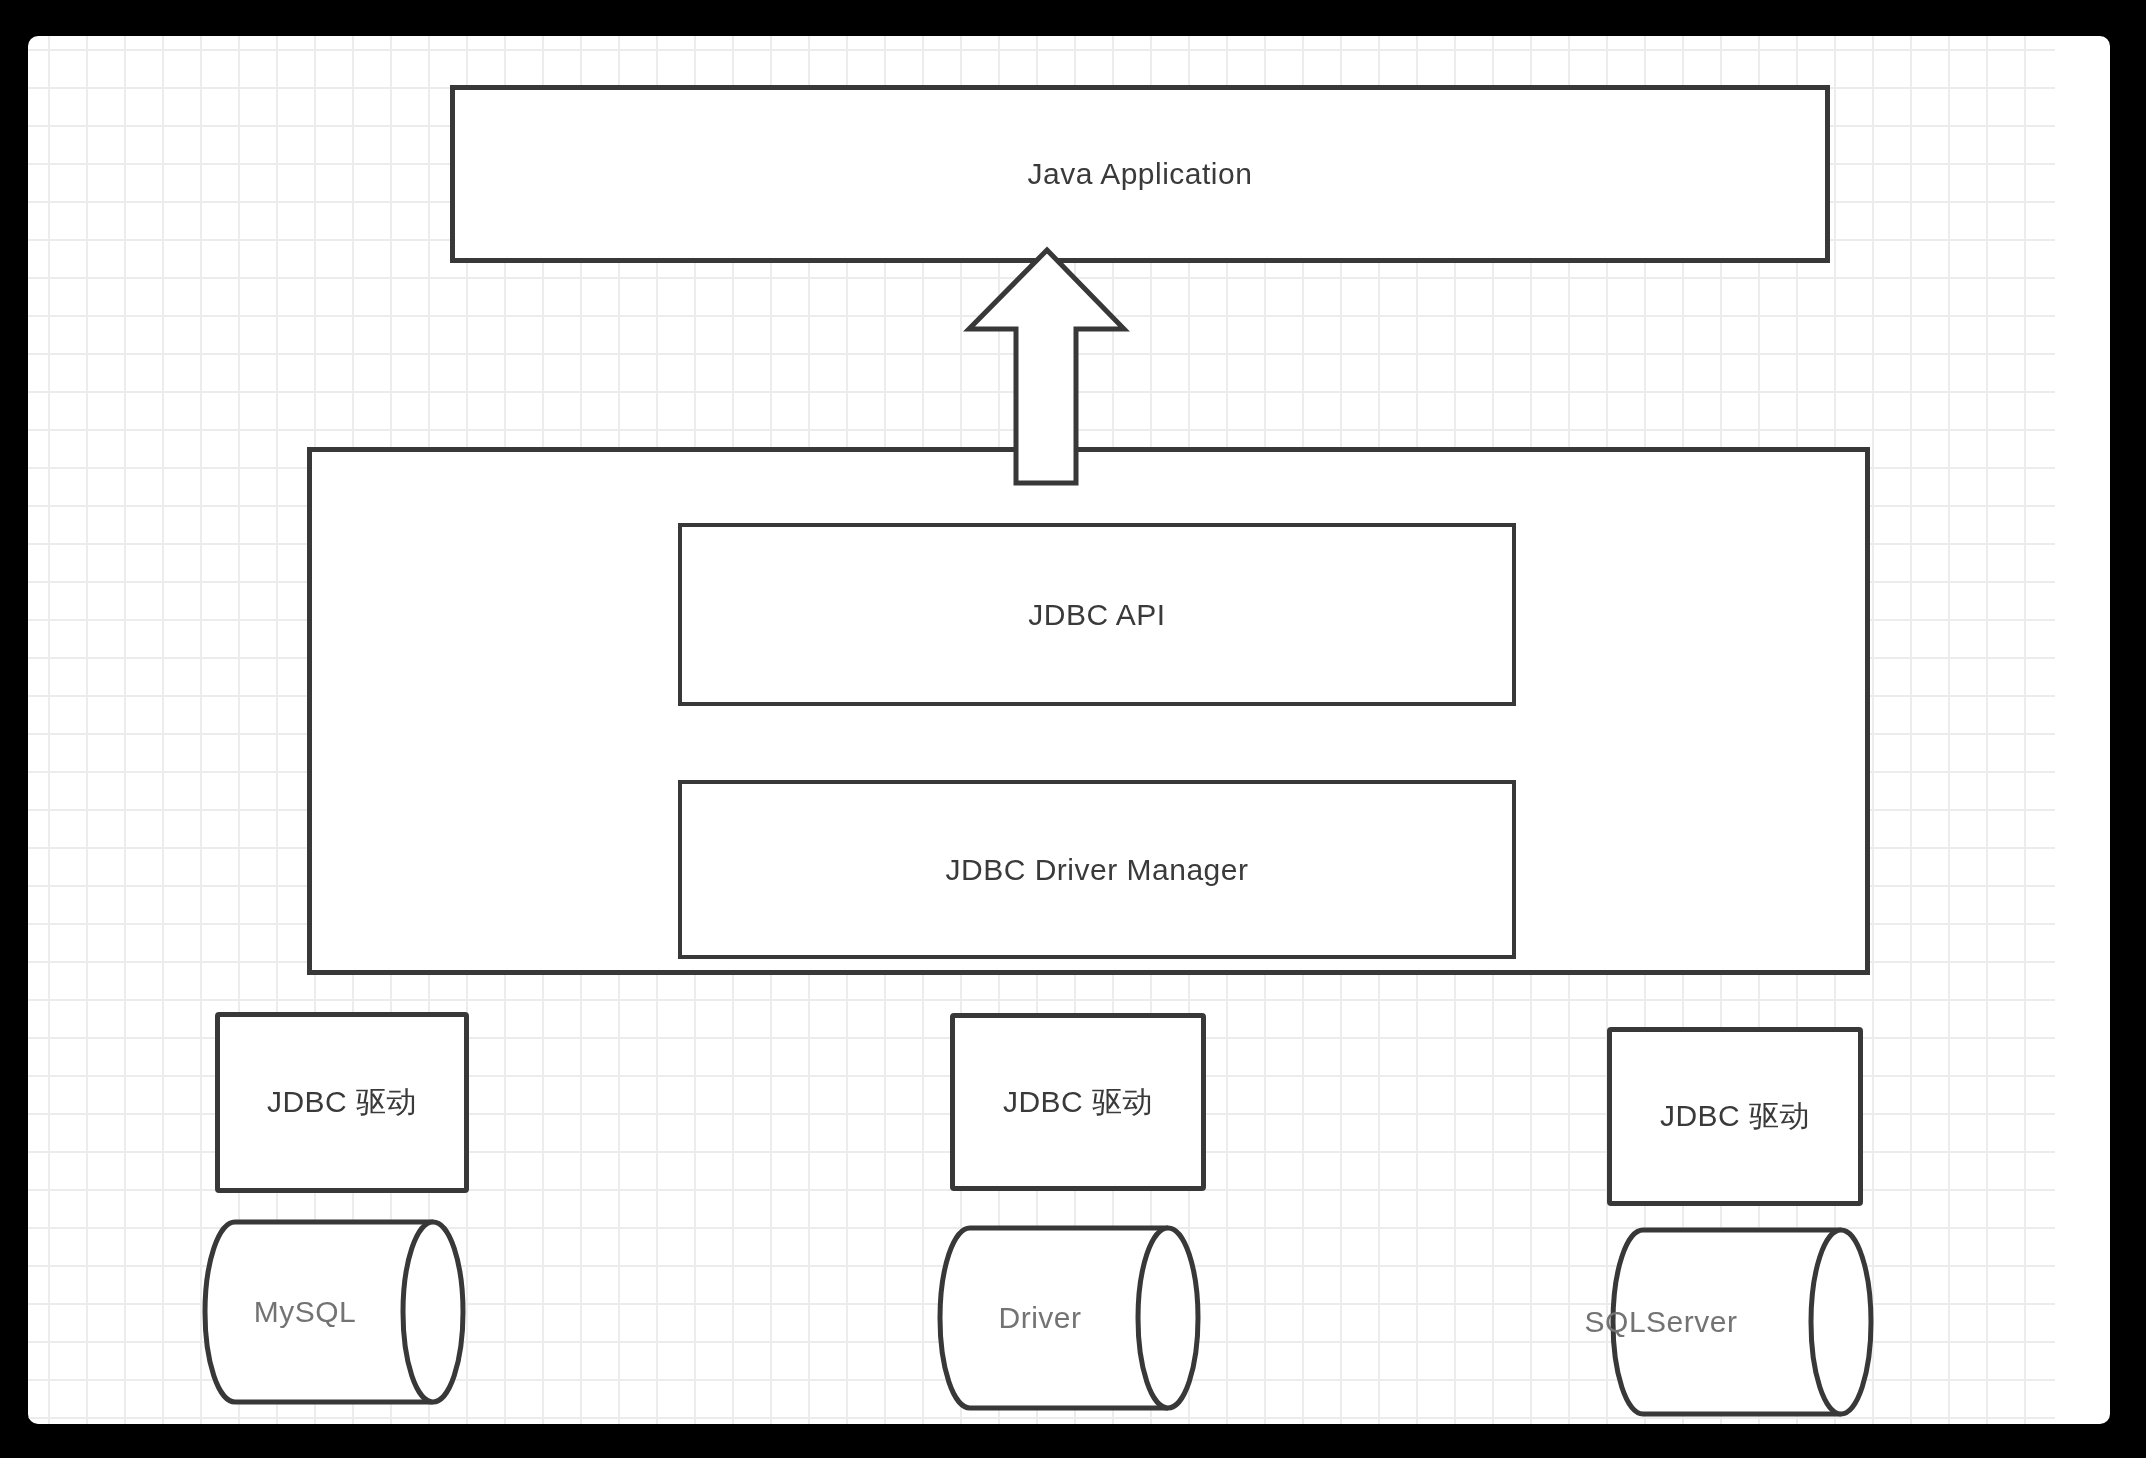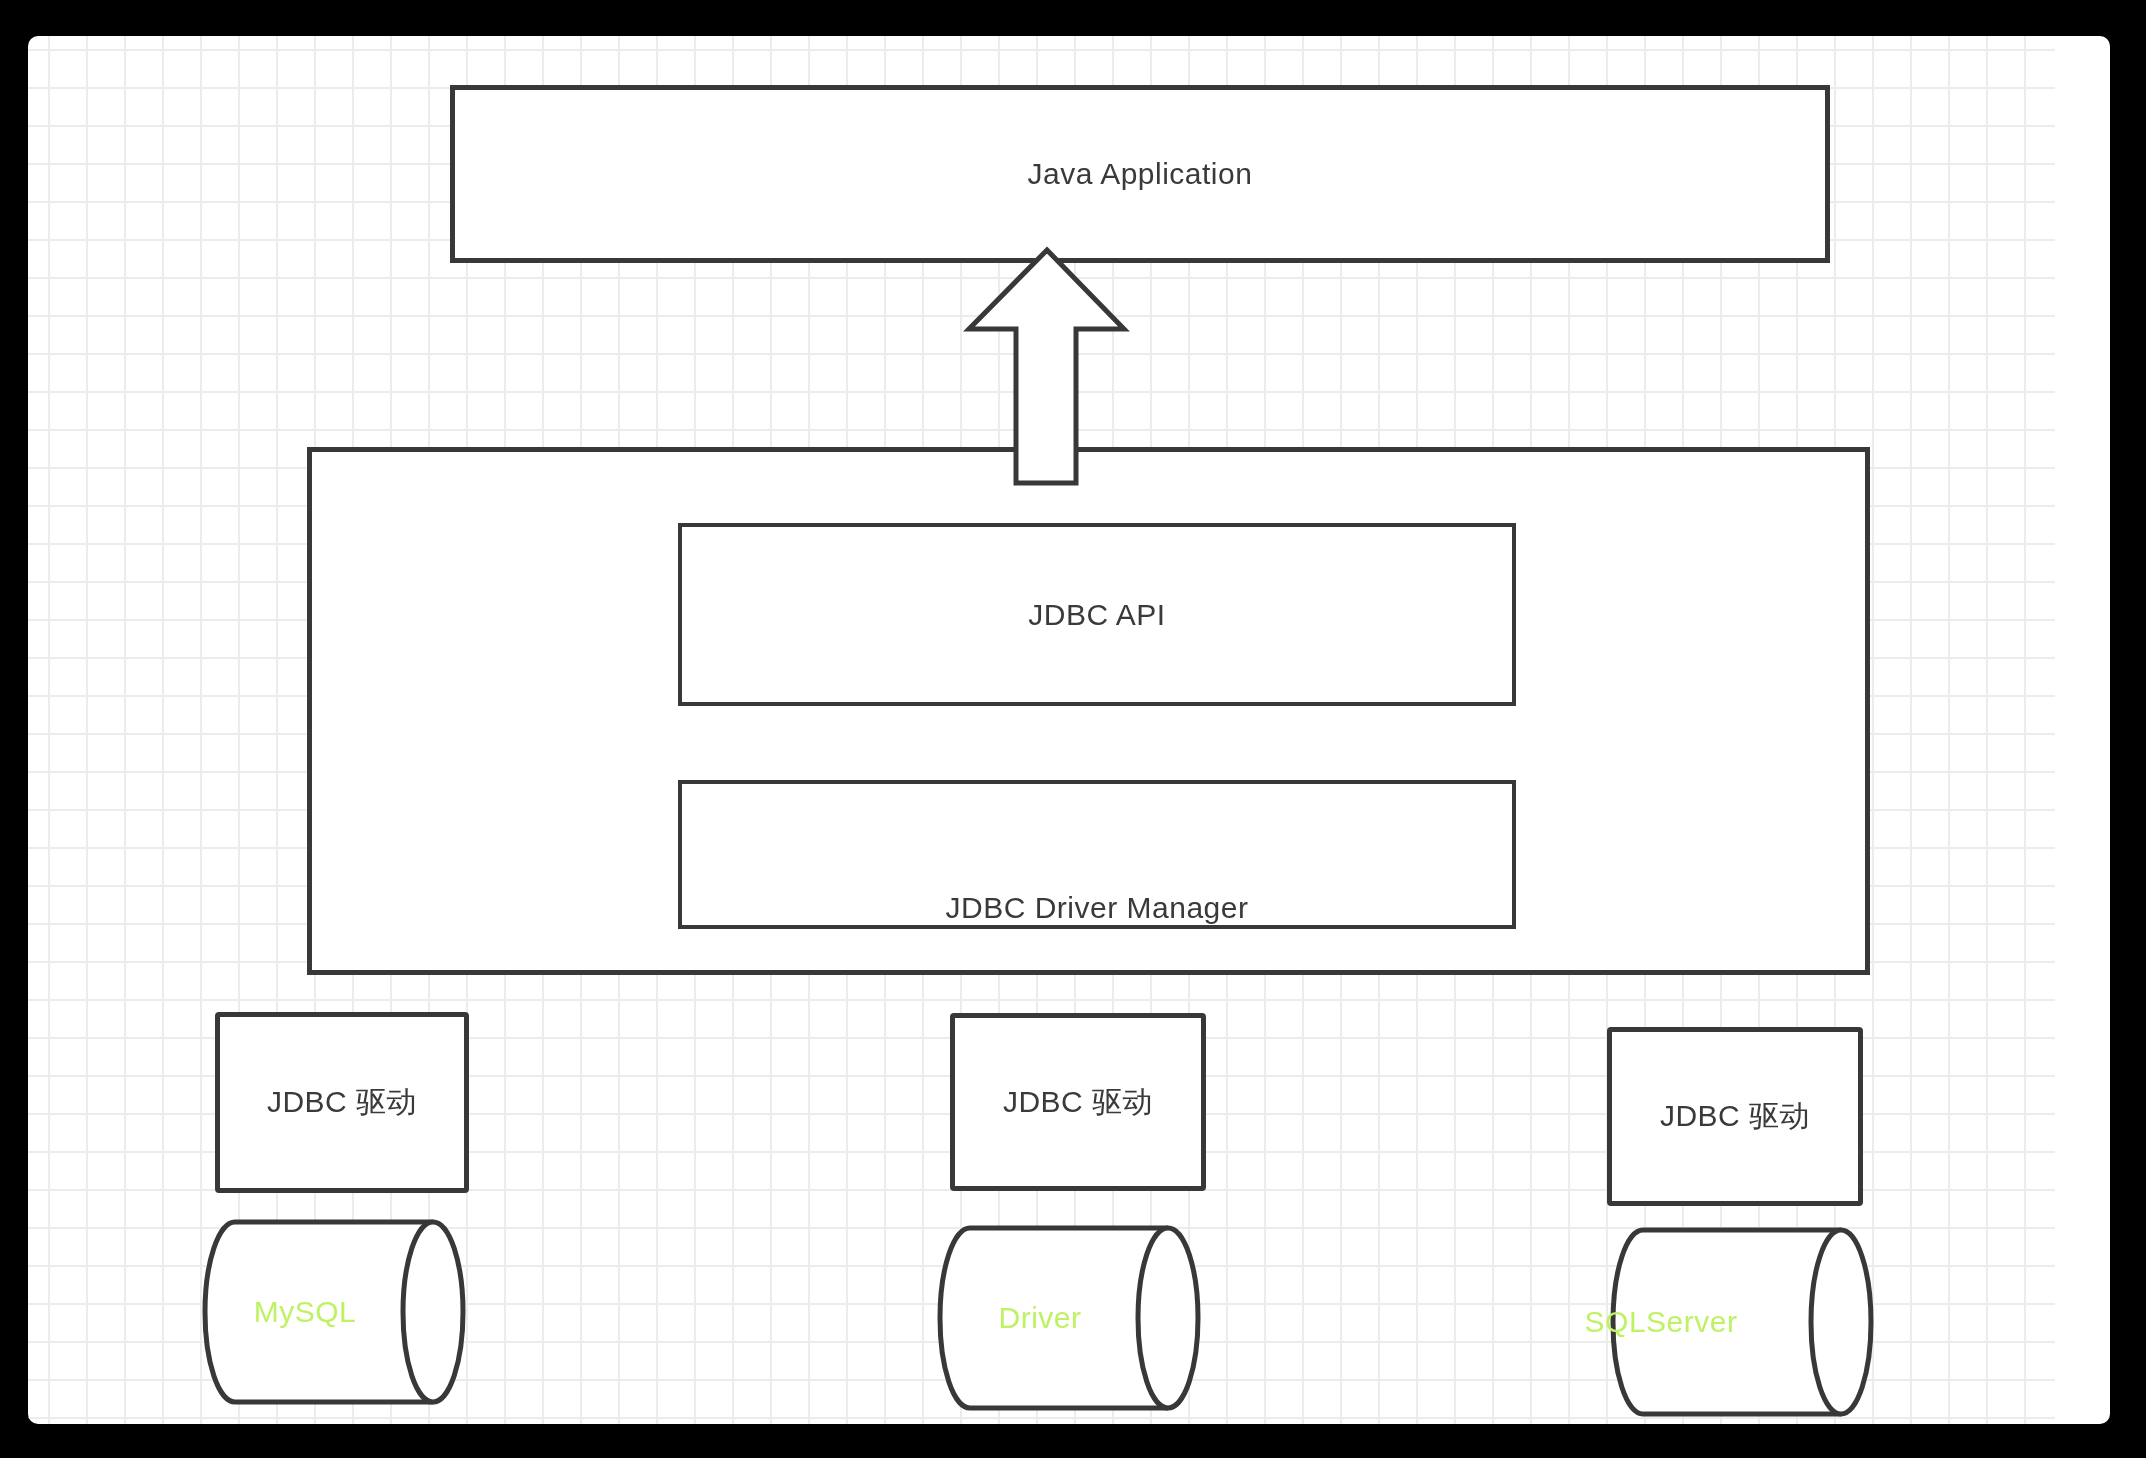--- a/index.html
+++ b/index.html
@@ -29,21 +29,21 @@
     font-size:30px;color:#3a3a3a;letter-spacing:0.5px;
     z-index:1;
   }
   .node.inner{border-width:4px;z-index:2;margin-top:20px;}
   .node.rounded{border-radius:4px;}
   .node.hollow{background:#fff;}
   .cyl{position:absolute;z-index:1;}
   .cyl-label{
     position:absolute;z-index:2;
     display:flex;align-items:center;justify-content:center;
-    font-size:30px;color:#bef264;letter-spacing:0.5px;
+    font-size:30px;color:#737373;letter-spacing:0.5px;
   }
   .arrow-layer{position:absolute;z-index:5;}
 </style>
 </head>
 <body>
 
 <div class="stage">
 
   <div class="canvas">
     <div class="grid"></div>
@@ -52,21 +52,21 @@
   <div class="node" style="left:450px;top:85px;width:1380px;height:178px;">
     <span>Java Application</span>
   </div>
 
   <div class="node hollow" style="left:307px;top:447px;width:1563px;height:528px;"></div>
 
   <div class="node inner" style="left:678px;top:503px;width:838px;height:183px;">
     <span>JDBC API</span>
   </div>
 
-  <div class="node inner" style="left:678px;top:760px;width:838px;height:149px;align-items:flex-end;">
+  <div class="node inner" style="left:678px;top:760px;width:838px;height:179px;">
     <span>JDBC Driver Manager</span>
   </div>
 
   <div class="node rounded" style="left:215px;top:1012px;width:254px;height:181px;">
     <span>JDBC 驱动</span>
   </div>
   <div class="node rounded" style="left:950px;top:1013px;width:256px;height:178px;">
     <span>JDBC 驱动</span>
   </div>
   <div class="node rounded" style="left:1607px;top:1027px;width:256px;height:179px;">

